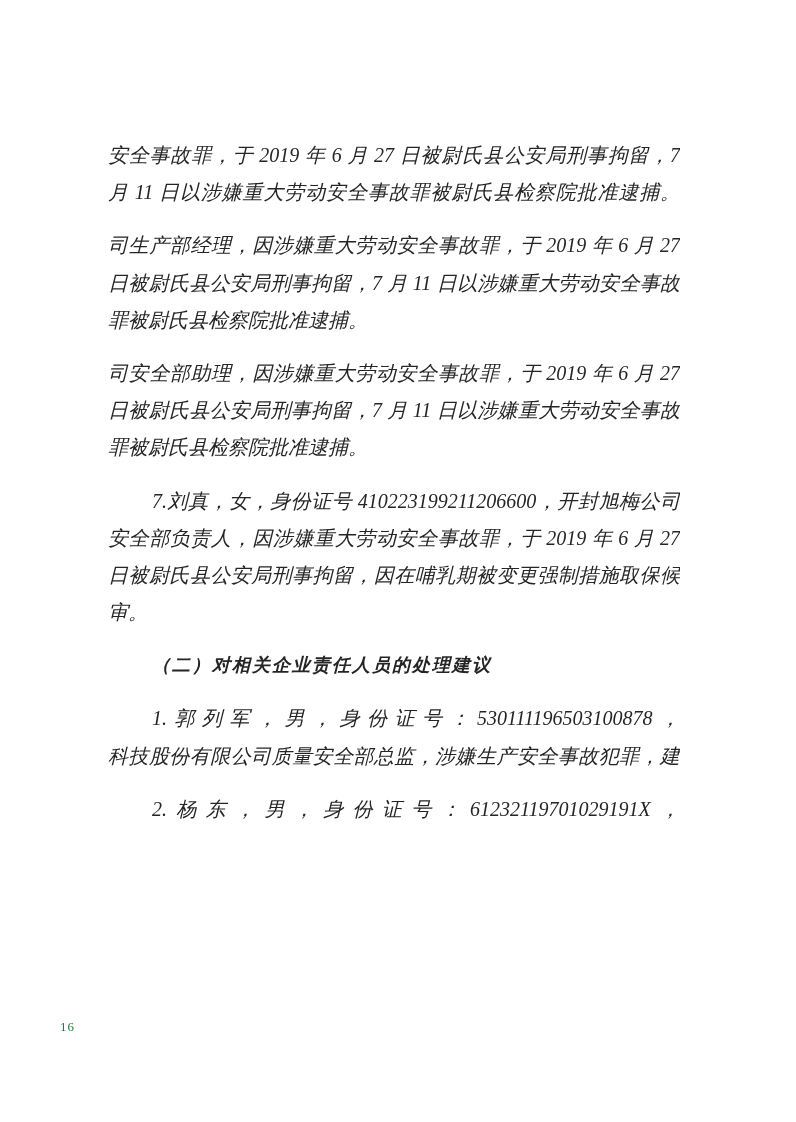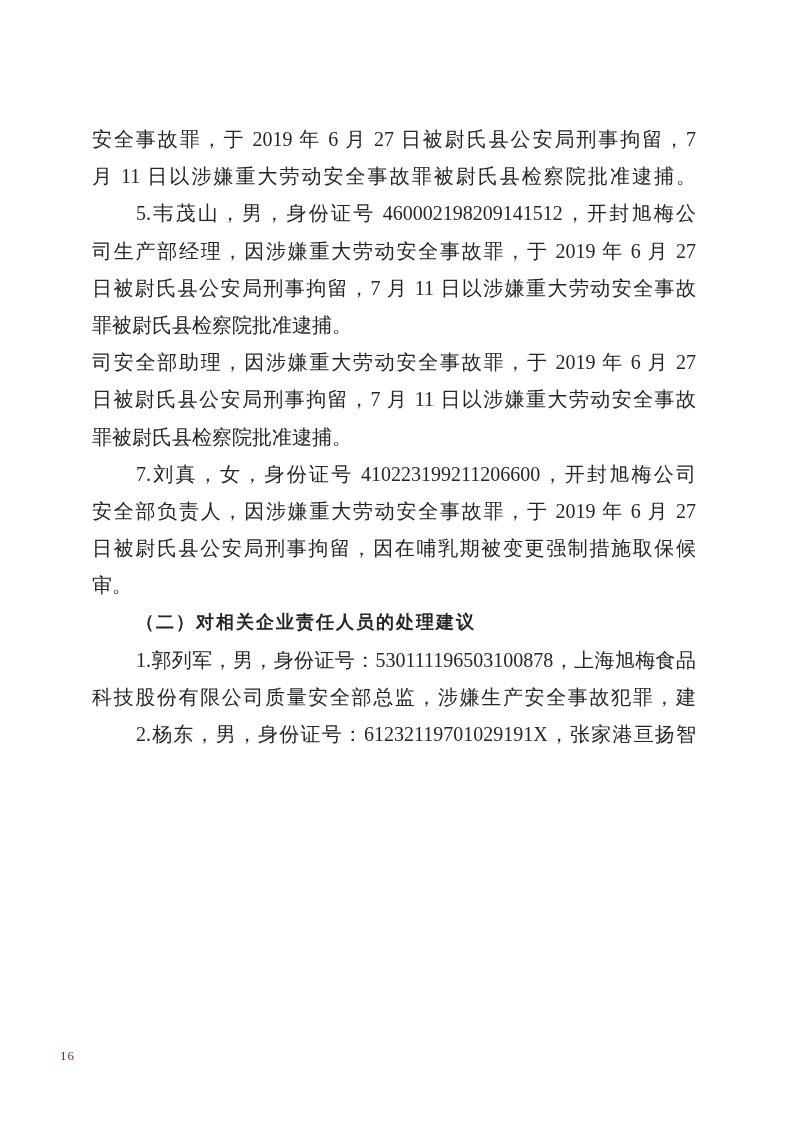--- a/index.html
+++ b/index.html
@@ -18,22 +18,23 @@
   .text-block {
     position: absolute;
     left: 92px;
     top: 121px;
     width: 604px;
     color: #252525;
     font-size: 20px;
     line-height: 37.2px;
   }
   .paragraph {
-    margin: 0;
+    margin: 16px;
     padding: 0;
+    font-style: italic;
   }
   .line {
     height: 37.2px;
     text-align: justify;
     text-align-last: justify;
     overflow: hidden;
     white-space: nowrap;
   }
   
   .line.justified {
@@ -50,38 +51,37 @@
   .heading .line {
     font-weight: 700;
     font-size: 18px;
     letter-spacing: 2px;
     text-align: right;
     text-align-last: left;
   }
   .page-number {
     position: absolute;
     left: 60px;
-    top: 1047px;
+    top: 1018px;
     font-size: 13px;
     line-height: 18px;
-    color: #7f1d1d;
+    color: #15803d;
     letter-spacing: 1px;
   }
 </style>
 </head>
 <body>
 
 <div class="page">
   <div class="text-block" id="document-body">
       <div class="paragraph">
         <div class="line justified">安全事故罪，于 2019 年 6 月 27 日被尉氏县公安局刑事拘留，7</div>
         <div class="line justified">月 11 日以涉嫌重大劳动安全事故罪被尉氏县检察院批准逮捕。</div>
       </div>
       <div class="paragraph">
-        <div class="line indent justified">5.韦茂山，男，身份证号 460002198209141512，开封旭梅公</div>
         <div class="line justified">司生产部经理，因涉嫌重大劳动安全事故罪，于 2019 年 6 月 27</div>
         <div class="line justified">日被尉氏县公安局刑事拘留，7 月 11 日以涉嫌重大劳动安全事故</div>
         <div class="line ender">罪被尉氏县检察院批准逮捕。</div>
       </div>
       <div class="paragraph">
         <div class="line justified">司安全部助理，因涉嫌重大劳动安全事故罪，于 2019 年 6 月 27</div>
         <div class="line justified">日被尉氏县公安局刑事拘留，7 月 11 日以涉嫌重大劳动安全事故</div>
         <div class="line ender">罪被尉氏县检察院批准逮捕。</div>
       </div>
       <div class="paragraph">

